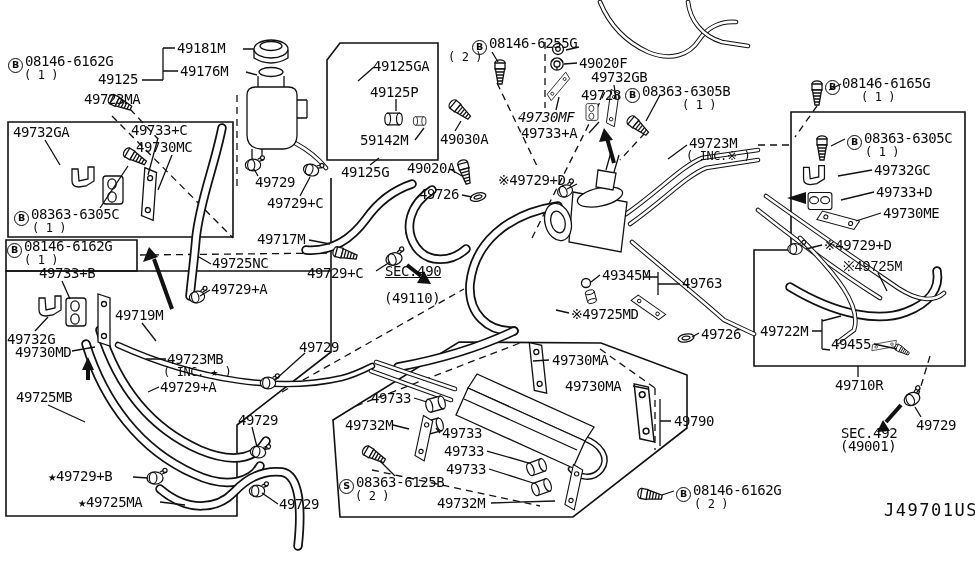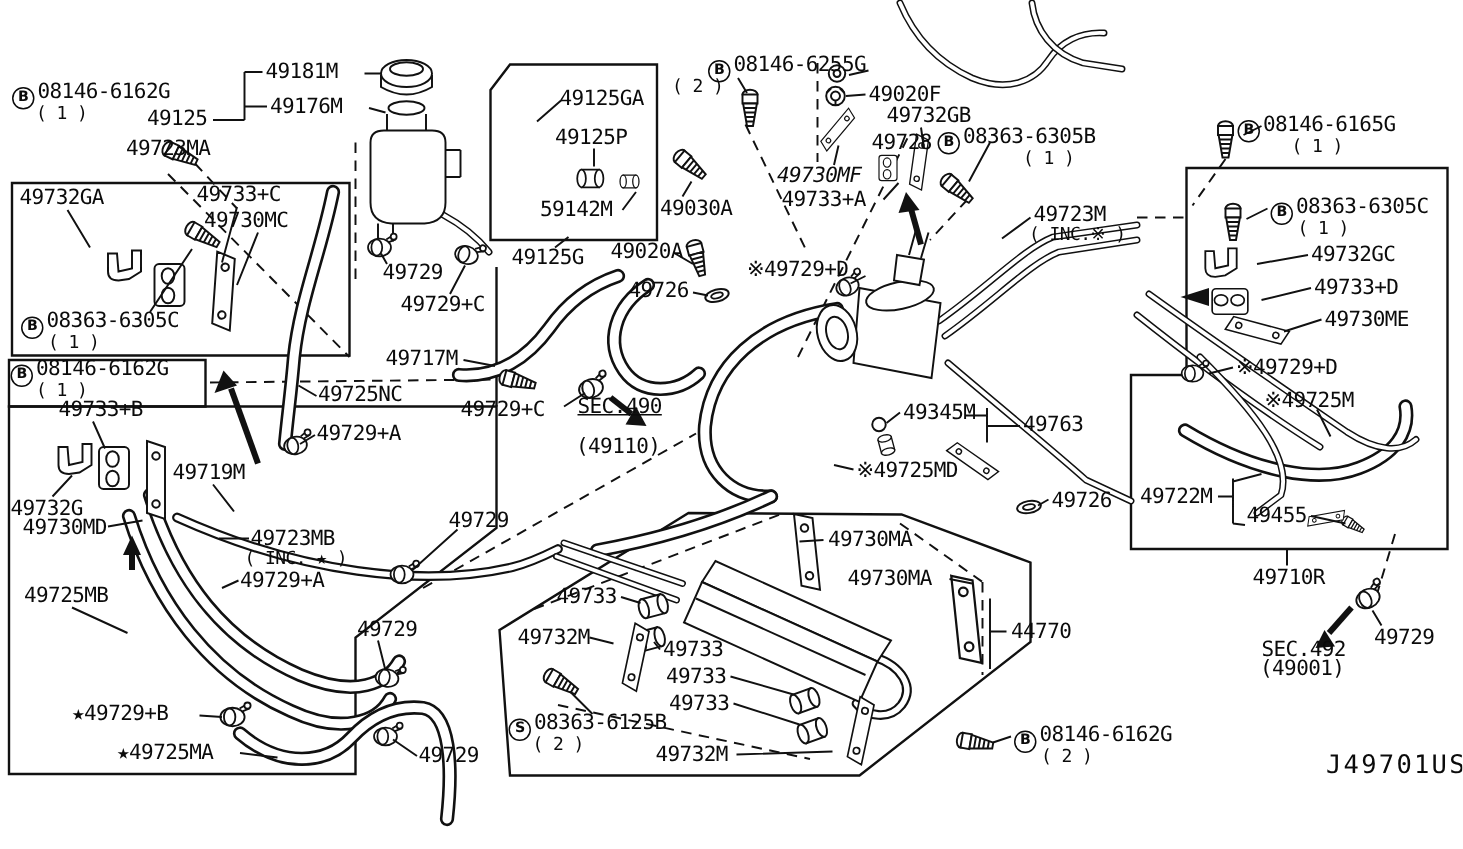--- a/index.html
+++ b/index.html
@@ -335,34 +335,34 @@
       <div class="lbl" style="left: 689px; top: 137px;">49723M</div>
       <div class="lbl sub" style="left: 686px; top: 150px;">( INC.※ )</div>
       <div class="lbl" style="left: 825px; top: 77px;"><span class="circ">B</span>08146-6165G</div>
       <div class="lbl sub" style="left: 861px; top: 91px;">( 1 )</div>
       <div class="lbl" style="left: 847px; top: 132px;"><span class="circ">B</span>08363-6305C</div>
       <div class="lbl sub" style="left: 865px; top: 146px;">( 1 )</div>
       <div class="lbl" style="left: 874px; top: 164px;">49732GC</div>
       <div class="lbl" style="left: 876px; top: 186px;">49733+D</div>
       <div class="lbl" style="left: 883px; top: 207px;">49730ME</div>
       <div class="lbl" style="left: 824px; top: 239px;">※49729+D</div>
-      <div class="lbl" style="left: 843px; top: 261px;">※49725M</div>
+      <div class="lbl" style="left: 843px; top: 261px; font-family: Liberation Mono, monospace;">※49725M</div>
       <div class="lbl" style="left: 602px; top: 269px;">49345M</div>
       <div class="lbl" style="left: 682px; top: 277px;">49763</div>
       <div class="lbl" style="left: 571px; top: 308px;">※49725MD</div>
       <div class="lbl" style="left: 701px; top: 328px;">49726</div>
       <div class="lbl" style="left: 760px; top: 325px;">49722M</div>
       <div class="lbl" style="left: 831px; top: 338px;">49455</div>
       <div class="lbl" style="left: 835px; top: 379px;">49710R</div>
       <div class="lbl" style="left: 916px; top: 419px;">49729</div>
       <div class="lbl" style="left: 841px; top: 427px;">SEC.492</div>
       <div class="lbl" style="left: 840px; top: 440px;">(49001)</div>
       <div class="lbl" style="left: 552px; top: 354px;">49730MA</div>
       <div class="lbl" style="left: 565px; top: 380px;">49730MA</div>
-      <div class="lbl" style="left: 674px; top: 415px;">44770</div>
+      <div class="lbl" style="left: 674px; top: 415px;">49790</div>
       <div class="lbl" style="left: 371px; top: 392px;">49733</div>
       <div class="lbl" style="left: 345px; top: 419px;">49732M</div>
       <div class="lbl" style="left: 442px; top: 427px;">49733</div>
       <div class="lbl" style="left: 444px; top: 445px;">49733</div>
       <div class="lbl" style="left: 446px; top: 463px;">49733</div>
       <div class="lbl" style="left: 339px; top: 476px;"><span class="circ">S</span>08363-6125B</div>
       <div class="lbl sub" style="left: 355px; top: 490px;">( 2 )</div>
       <div class="lbl" style="left: 437px; top: 497px;">49732M</div>
       <div class="lbl" style="left: 676px; top: 484px;"><span class="circ">B</span>08146-6162G</div>
       <div class="lbl sub" style="left: 694px; top: 498px;">( 2 )</div>

